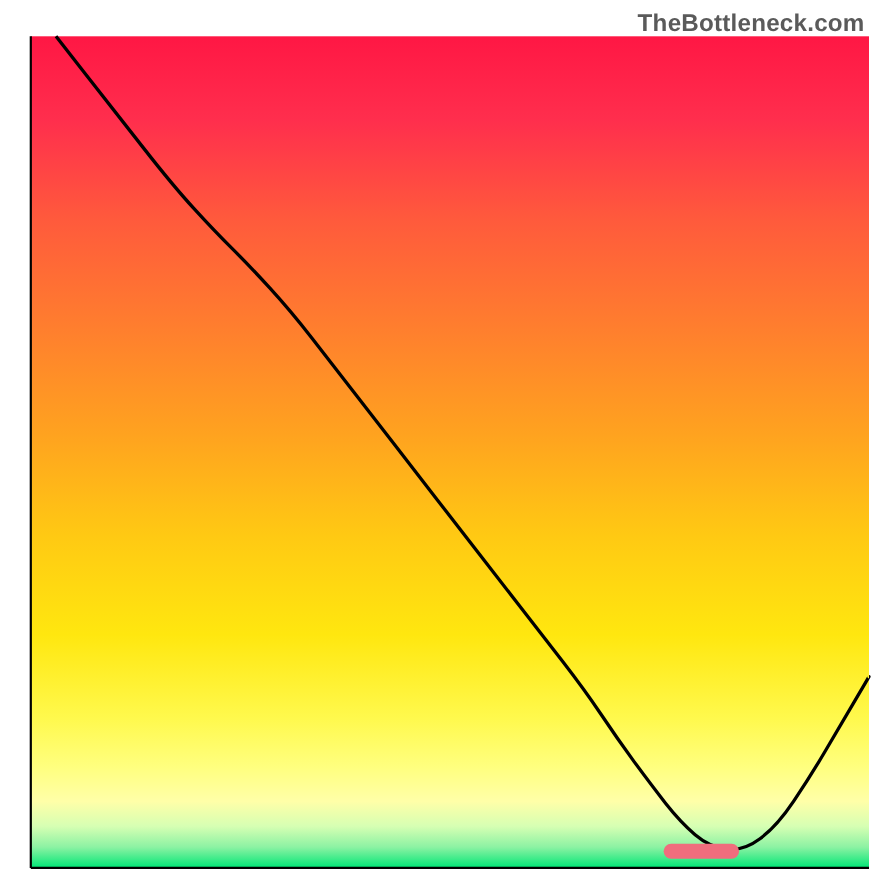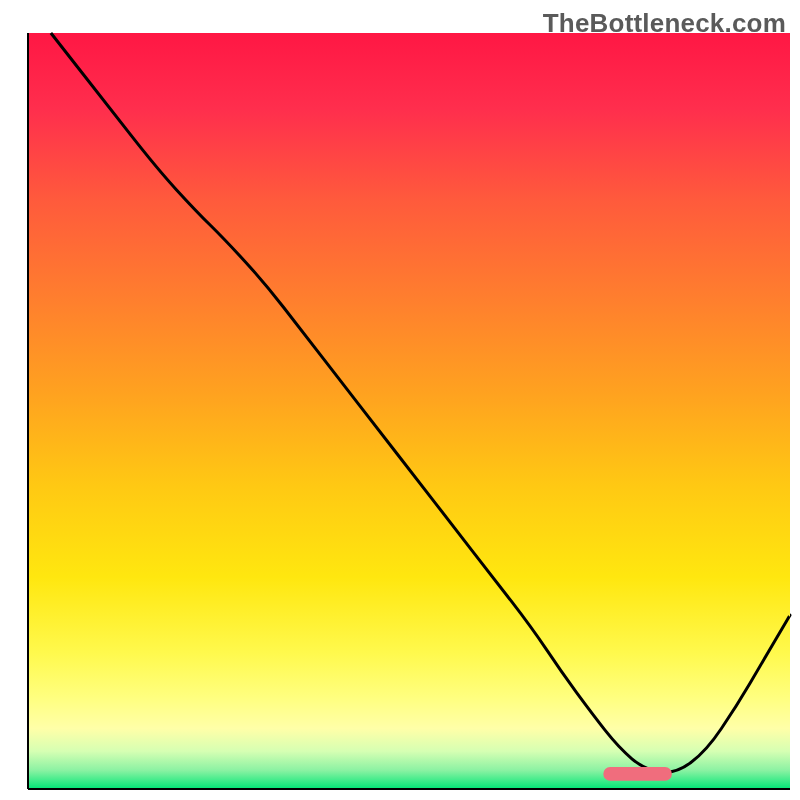--- a/index.html
+++ b/index.html
@@ -12,21 +12,21 @@
   }
   .chart-container {
     position: relative;
     width: 800px;
     height: 800px;
   }
   .watermark {
     position: absolute;
     top: 8px;
     right: 14px;
-    font-size: 26px;
+    font-size: 22px;
     font-weight: 600;
     color: #5a5a5a;
     letter-spacing: 0.2px;
     z-index: 10;
   }
   svg.plot {
     position: absolute;
     top: 0;
     left: 0;
   }

